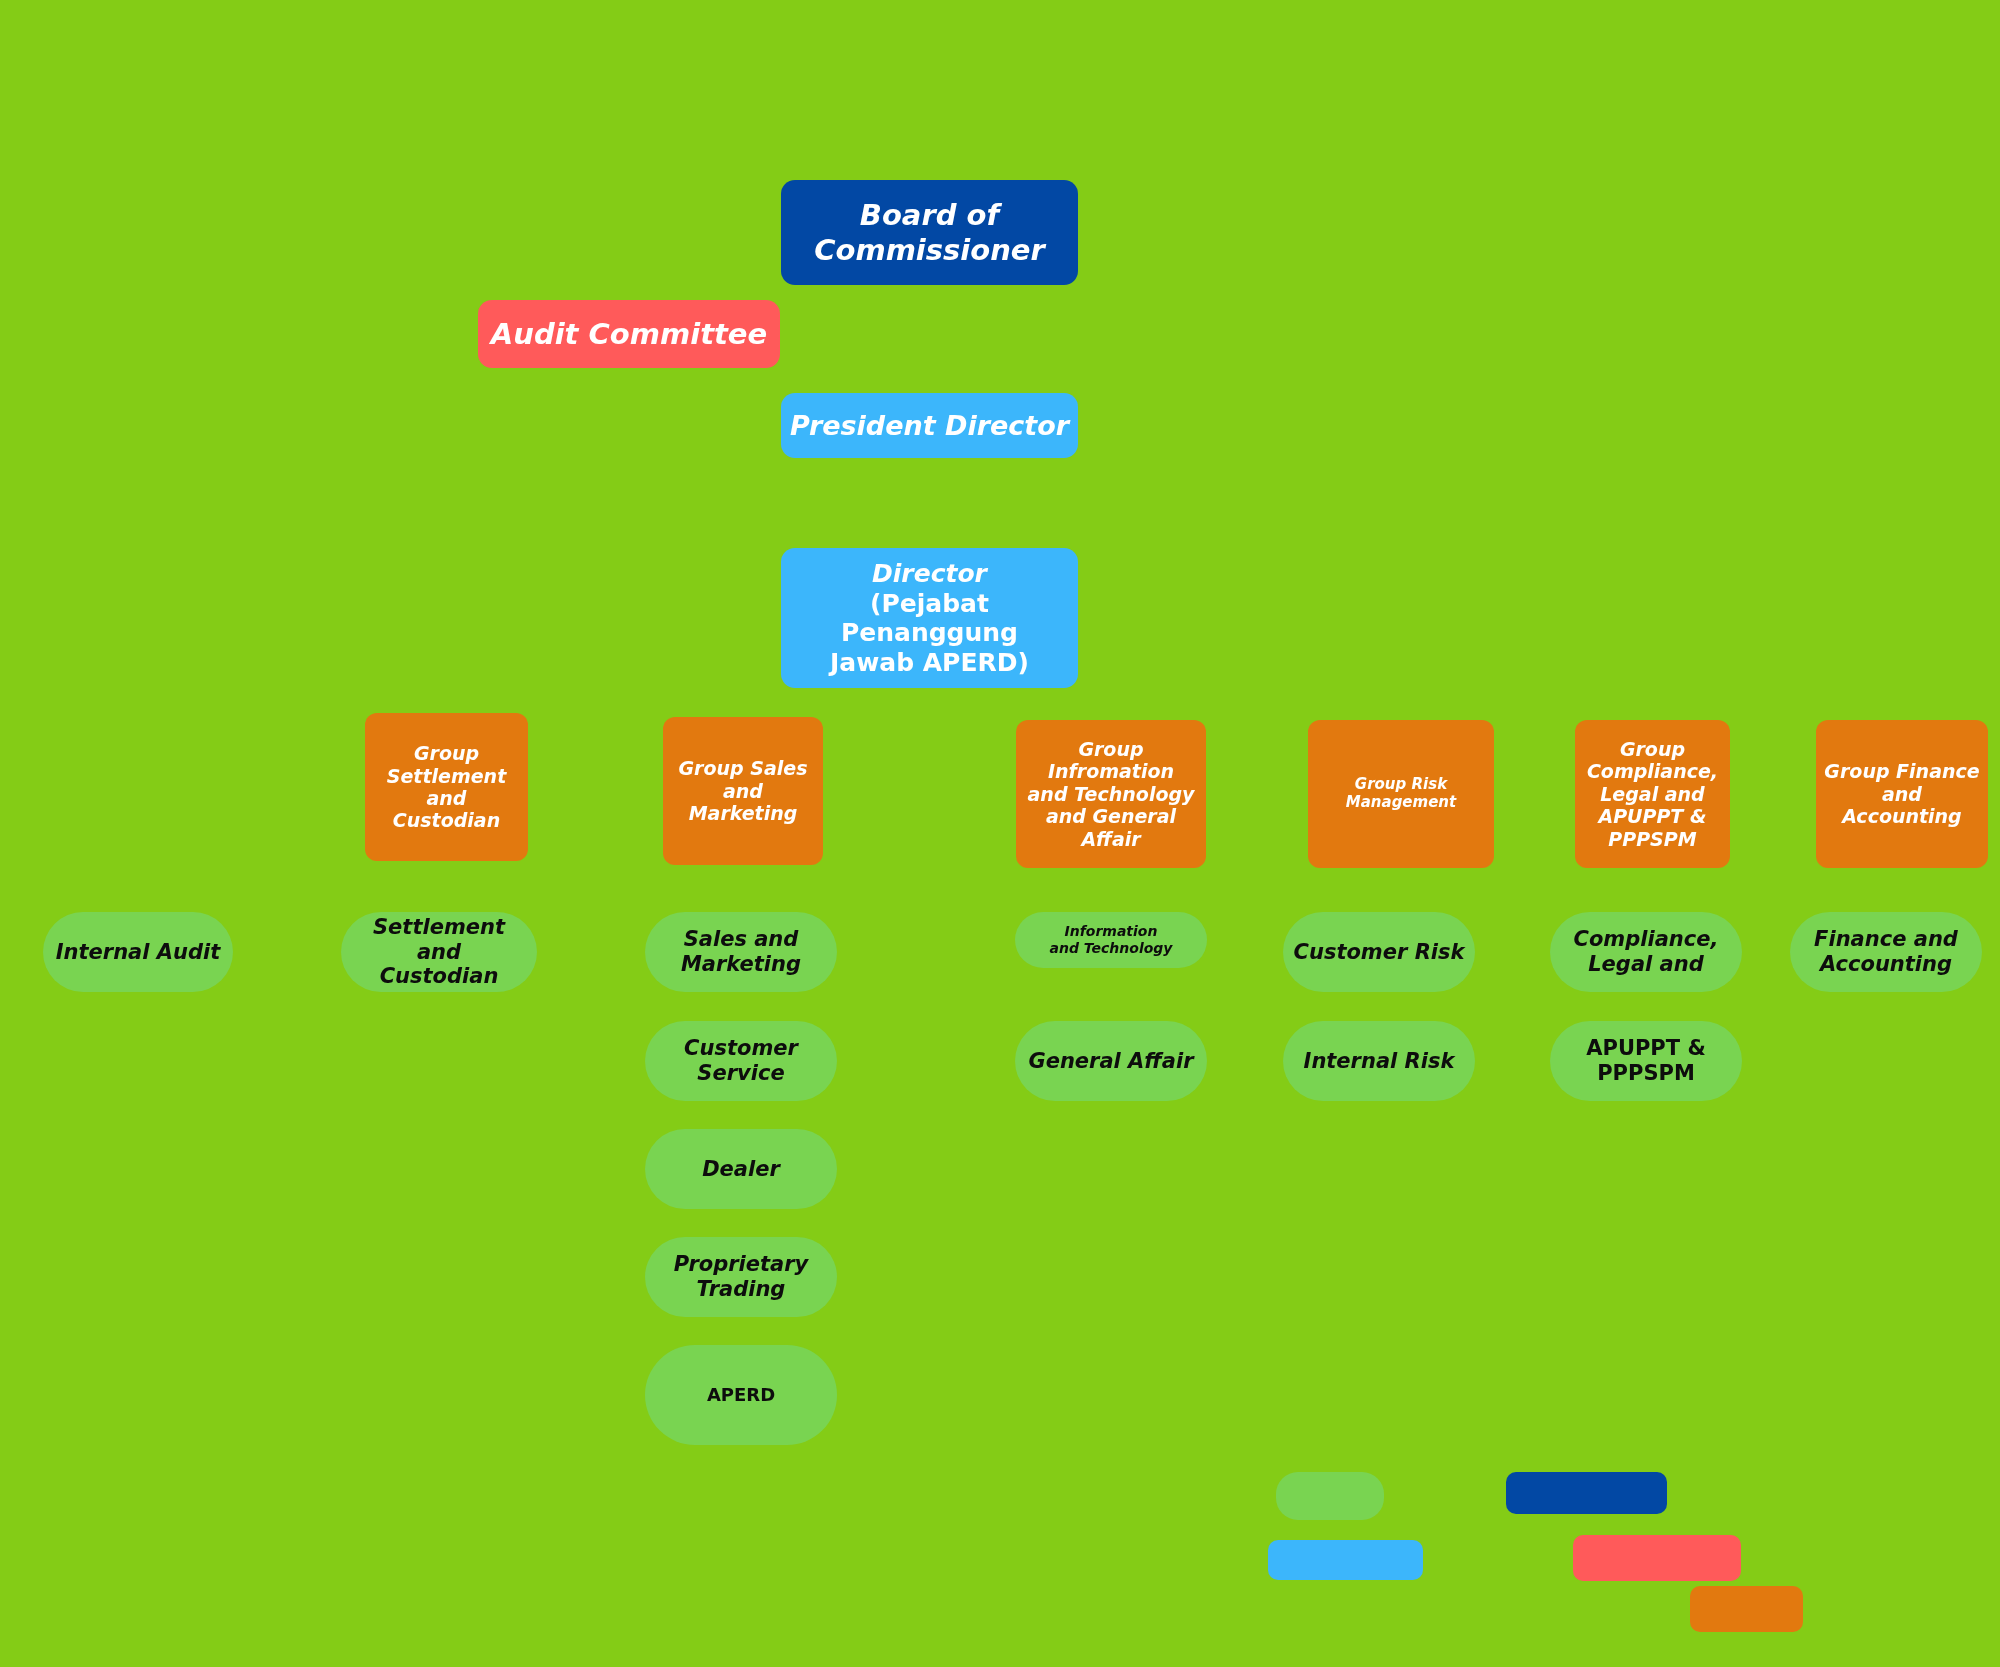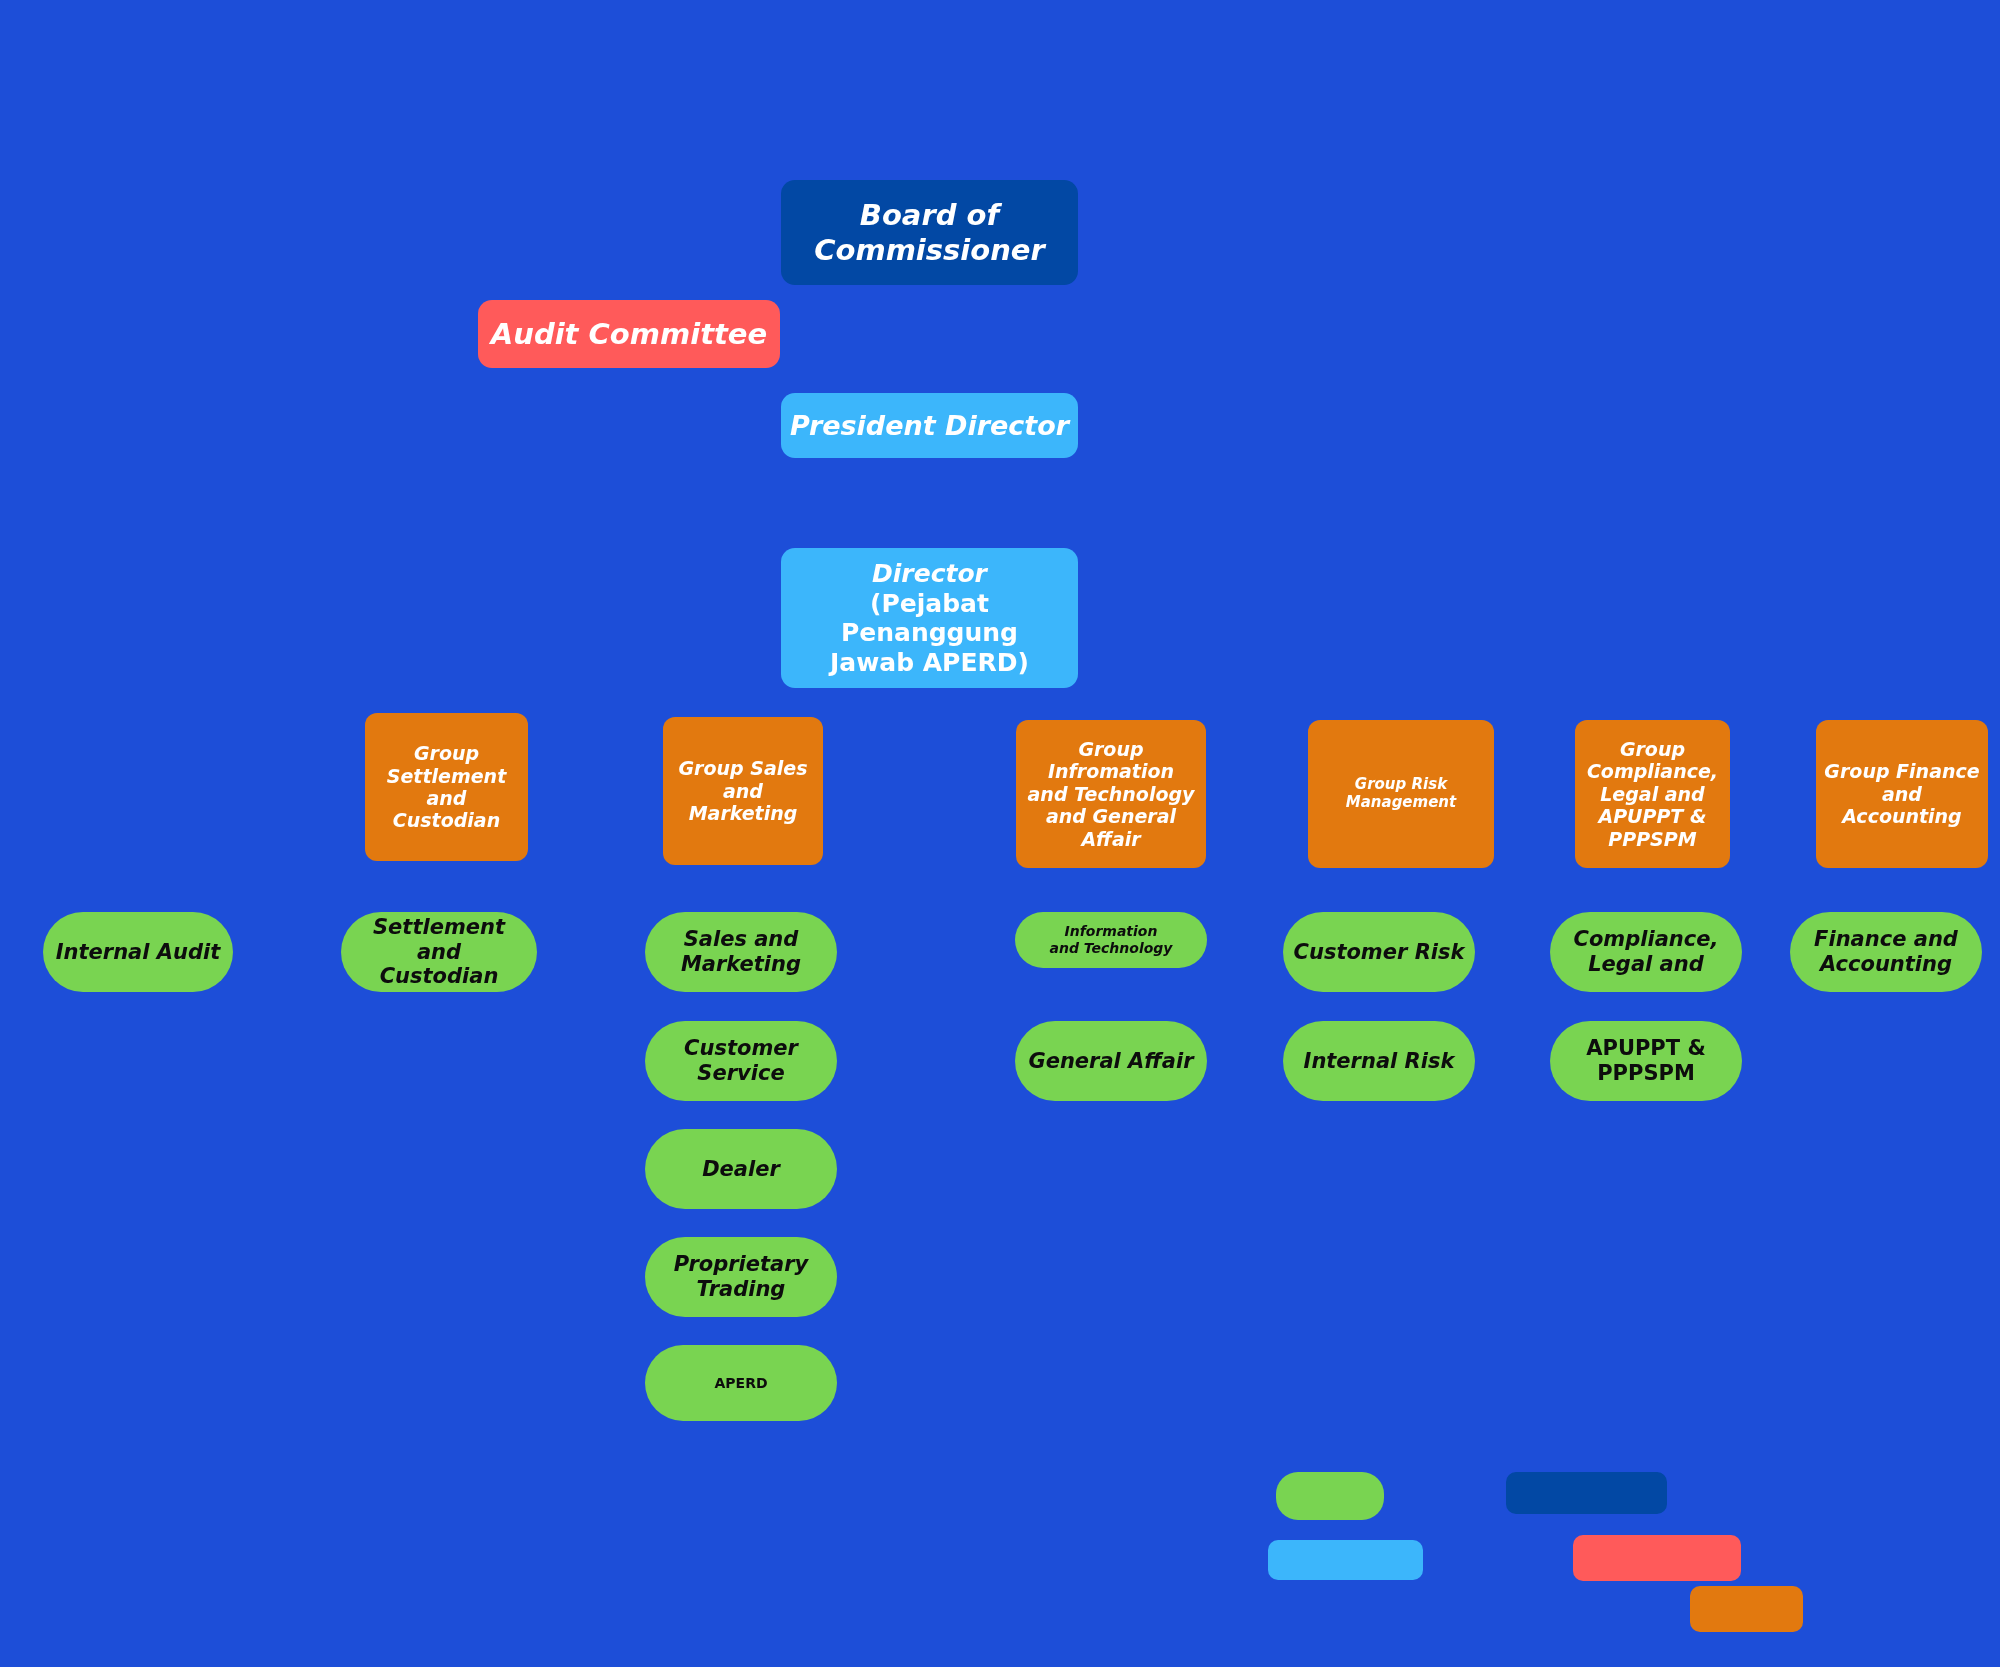--- a/index.html
+++ b/index.html
@@ -9,21 +9,21 @@
     background: #000000;
   }
   body {
     font-family: "DejaVu Sans", sans-serif;
   }
 
   #canvas {
     position: relative;
     width: 2000px;
     height: 1667px;
-    background: #1d4ed8;
+    background: #84cc16;
     overflow: hidden;
   }
 
   
   .node {
     position: absolute;
     display: flex;
     align-items: center;
     justify-content: center;
     text-align: center;
@@ -147,21 +147,21 @@
 Marketing</div>
 
   <div class="node pill" style="left:645px; top:1021px; width:192px; height:80px; font-size:21px;">Customer
 Service</div>
 
   <div class="node pill" style="left:645px; top:1129px; width:192px; height:80px; font-size:21px;">Dealer</div>
 
   <div class="node pill" style="left:645px; top:1237px; width:192px; height:80px; font-size:21px;">Proprietary
 Trading</div>
 
-  <div class="node pill upright" style="left:645px; top:1345px; width:192px; height:76px; font-size:14px;">APERD</div>
+  <div class="node pill upright" style="left:645px; top:1345px; width:192px; height:100px; font-size:18px;">APERD</div>
 
   <div class="node pill" style="left:1015px; top:912px; width:192px; height:56px; font-size:14px;">Information
 and Technology</div>
 
   <div class="node pill" style="left:1015px; top:1021px; width:192px; height:80px; font-size:21px;">General Affair</div>
 
   <div class="node pill" style="left:1283px; top:912px; width:192px; height:80px; font-size:21px;">Customer Risk</div>
 
   <div class="node pill" style="left:1283px; top:1021px; width:192px; height:80px; font-size:21px;">Internal Risk</div>
 

